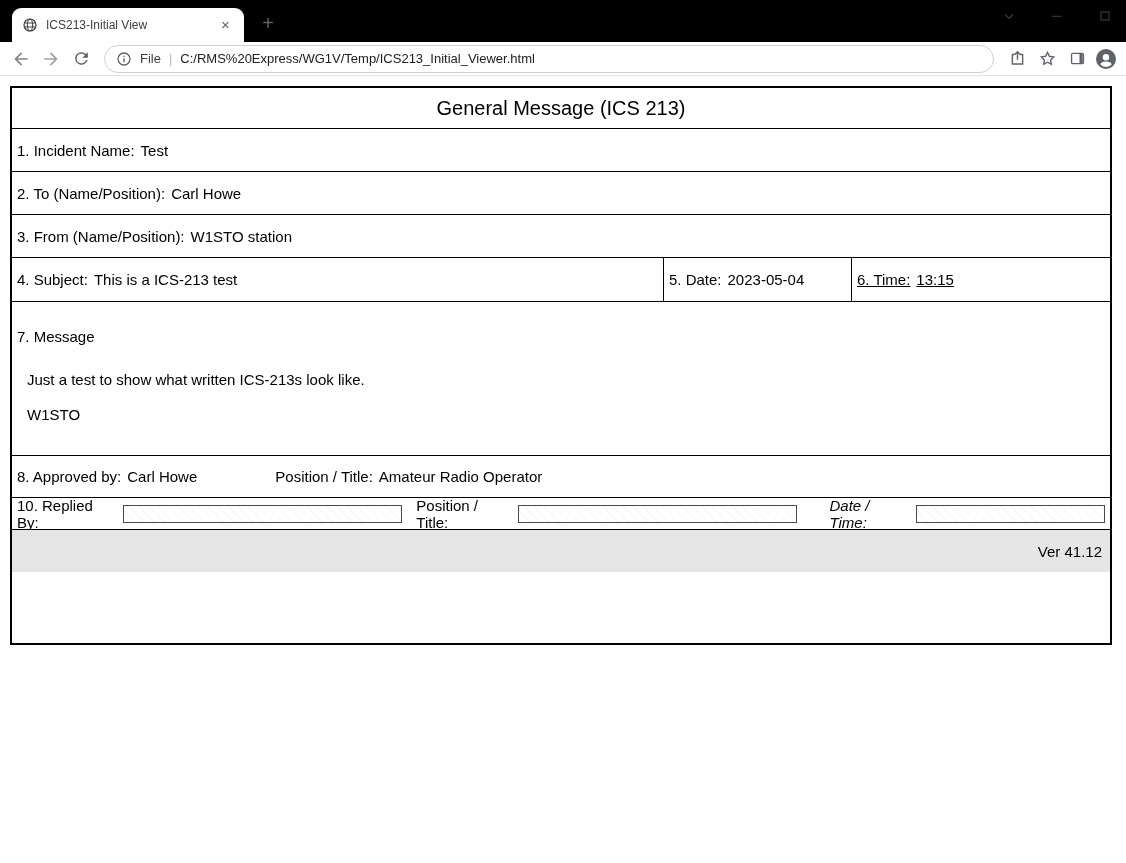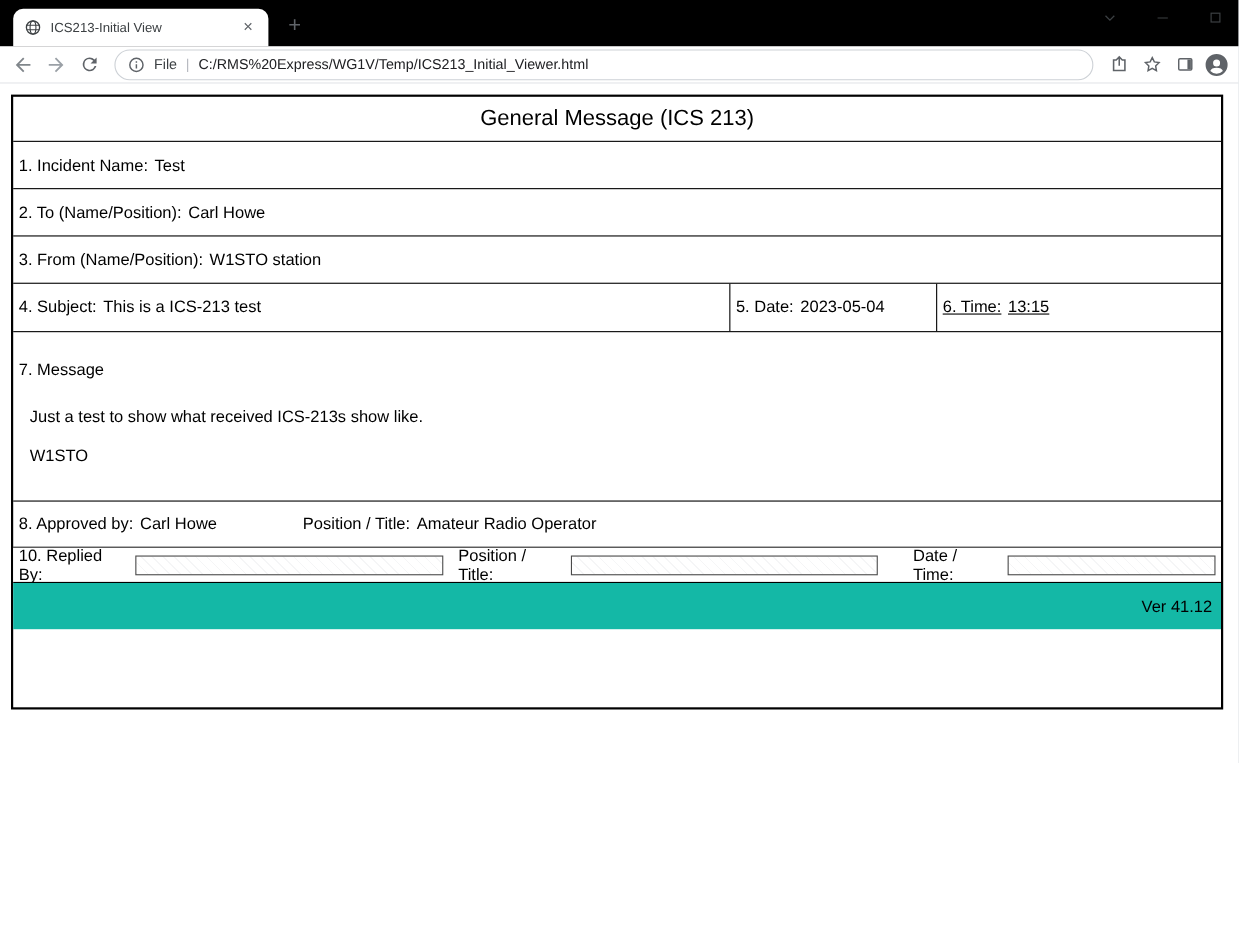--- a/index.html
+++ b/index.html
@@ -64,23 +64,23 @@
     clip-path:polygon(100% 0, 100% 100%, 0 100%); cursor:nwse-resize; }
 
   .row-replied { height:32px; background:#fff; font-size:15px; }
   .inp { height:18px; border:1px solid #4a4a4a; background:#fff; margin-left:5px; outline:none;
     font-family:"Liberation Sans", sans-serif; font-size:13px; padding:0 3px;
     background-image:repeating-linear-gradient(45deg, rgba(60,70,90,0.05) 0 1px, transparent 1px 7px); }
   .inp-replied { width:280px; }
   .inp-pos { width:280px; }
   .inp-dt { width:190px; }
   .lbl-pos { margin-left:14px; }
-  .lbl-dt { margin-left:32px; }
-
-  .form-footer { flex:0 0 42px; background:#14b8a6; display:flex; align-items:center; justify-content:flex-end;
+  .lbl-dt { margin-left:32px;font-style:italic; }
+
+  .form-footer { flex:0 0 42px; background:#e5e5e5; display:flex; align-items:center; justify-content:flex-end;
     padding-right:8px; border-bottom:none; }
 </style>
 </head>
 <body>
 
 <div class="window">
 
   <div class="tabstrip">
     <div class="tab">
       <span class="favicon">
@@ -192,21 +192,21 @@
           <span class="val">2023-05-04</span>
         </div>
         <div class="cell cell-time">
           <span>6. Time:</span>
           <span class="val">13:15</span>
         </div>
       </div>
 
       <div class="frow row-message">
         <div>7. Message</div>
-        <div class="msg-line1">Just a test to show what received ICS-213s show like.</div>
+        <div class="msg-line1">Just a test to show what written ICS-213s look like.</div>
         <div class="msg-line2">W1STO</div>
       </div>
 
       <div class="frow row-approved">
         <span>8. Approved by:</span>
         <span class="val">Carl Howe</span>
         <span class="pos-label">Position / Title:</span>
         <span class="val">Amateur Radio Operator</span>
       </div>
 

